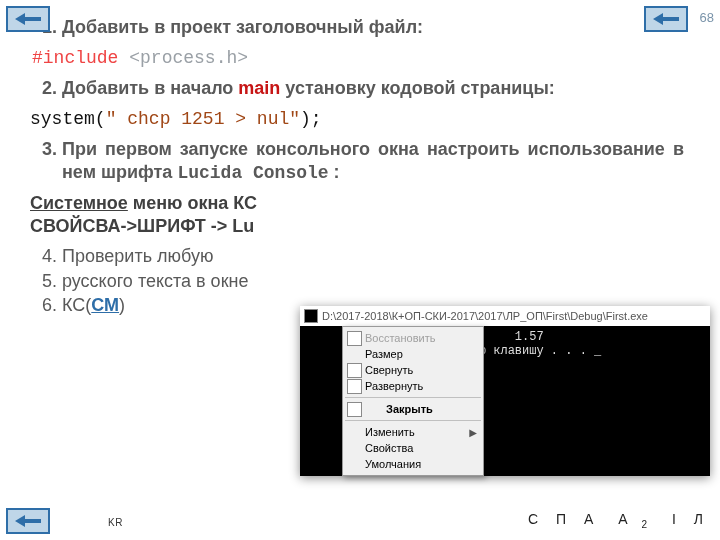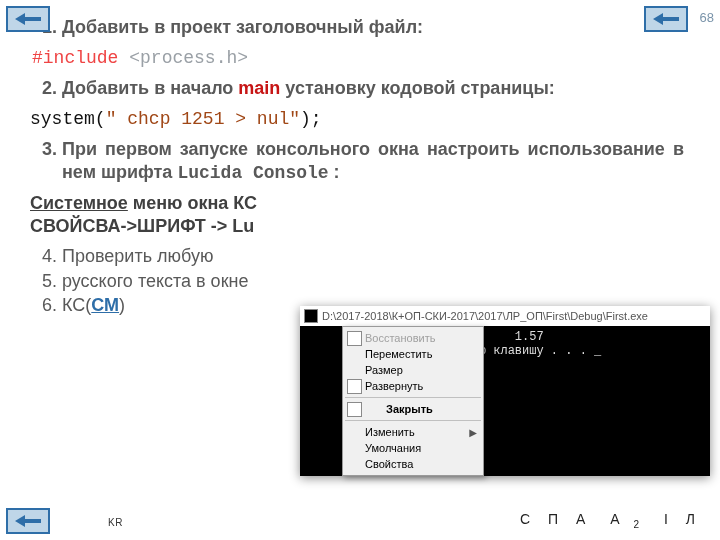--- a/index.html
+++ b/index.html
@@ -96,21 +96,21 @@
     position: absolute;
     bottom: 12px;
     left: 108px;
     font-size: 10px;
     color: #333;
     letter-spacing: .5px;
   }
   .footer-letters {
     position: absolute;
     bottom: 10px;
-    right: 18px;
+    right: 10px;
     font-size: 14px;
     color: #222;
   }
   .footer-letters span { margin: 0 7px; }
   .sub { font-size: 10px; vertical-align: sub; }
   
   .console-shot {
     position:absolute;
     top: 306px;
     left: 300px;
@@ -227,44 +227,45 @@
       <span>D:\2017-2018\К+ОП-СКИ-2017\2017\ЛР_ОП\First\Debug\First.exe</span>
     </div>
     <div class="cs-body"><span>                             1.57</span>
 <span>               мите любую клавишу . . . _</span></div>
     <div class="cs-menu">
       <div class="mi dis">
           <span class="mico"></span>
           <span>Восстановить</span>
         </div>
       <div class="mi">
-          <span>Переместить</span>
-        </div>
-      <div class="mi">
           <span>Размер</span>
+        </div>
+      <div class="mi">
+          <span class="mico"></span>
+          <span>Свернуть</span>
         </div>
       <div class="mi">
           <span class="mico"></span>
           <span>Развернуть</span>
         </div>
       <div class="sep"></div>
       <div class="mi bold">
           <span class="mico" style="background:#fff;"></span>
           <span>Закрыть</span>
         </div>
       <div class="sep"></div>
       <div class="mi">
           <span>Изменить</span>
           <span class="arrow-r">▶</span>
         </div>
       <div class="mi">
+          <span>Свойства</span>
+        </div>
+      <div class="mi">
           <span>Умолчания</span>
-        </div>
-      <div class="mi">
-          <span>Свойства</span>
         </div>
     </div>
   </div>
 
   <div class="arrow-btn bottom-left-arrow">
     <svg width="26" height="12">
         <polygon points="0,6 10,0 10,4 26,4 26,8 10,8 10,12" fill="#2e6ea8"></polygon>
       </svg>
   </div>
 

